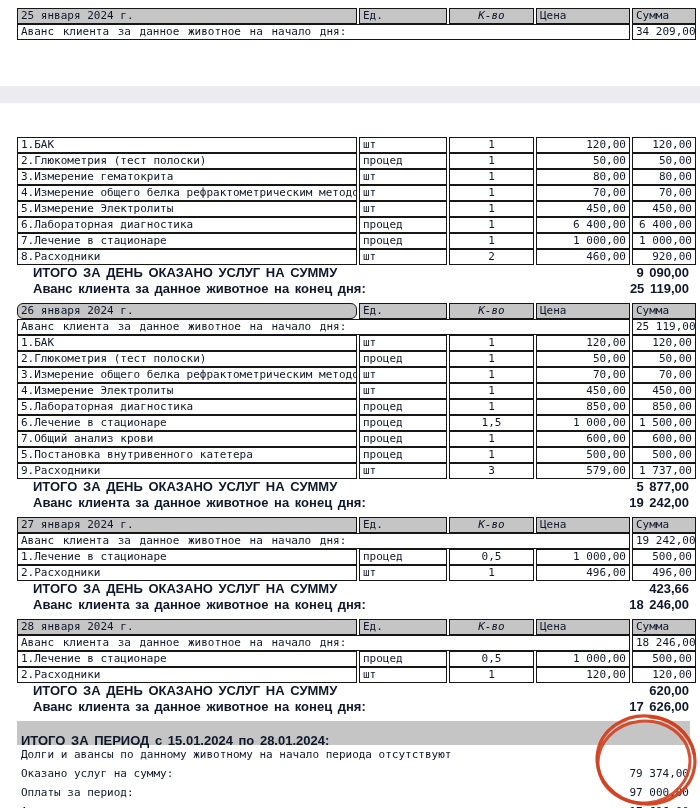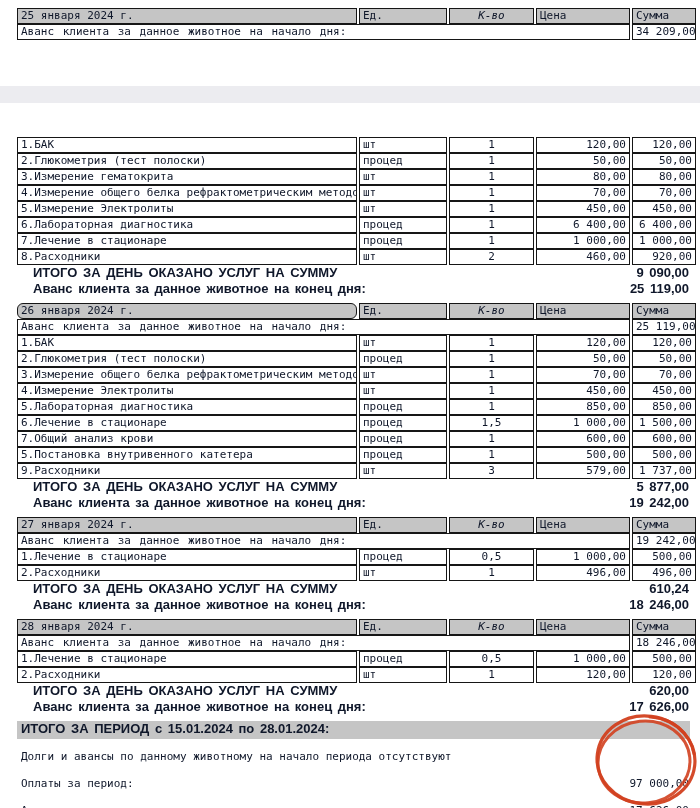--- a/index.html
+++ b/index.html
@@ -27,23 +27,23 @@
         padding:0 1px 0 3px;font:bold 13px "Liberation Sans",sans-serif;word-spacing:2px;margin-left:13px;}
   .section{margin-bottom:6px;}
 
   
   .gap-slot{display:none;}
   .gap-slot.split{display:block;height:97px;position:relative;}
   .band{position:absolute;left:-17px;top:46px;width:700px;height:17px;background:#ececf0;}
 
   
   .period-title{box-sizing:border-box;width:673px;height:18px;line-height:18px;background:#c5c5c5;
-                font:bold 13px "Liberation Sans",sans-serif;word-spacing:2px;padding:0 4px;}
+                font:bold 13px "Liberation Sans",sans-serif;word-spacing:2px;padding:12px 4px;}
   .period-line{display:flex;justify-content:space-between;height:16px;line-height:16px;
-               font:11px "DejaVu Sans Mono",monospace;padding:11px 1px 0 4px;}
+               font:11px "DejaVu Sans Mono",monospace;padding:3px 1px 0 4px;}
 
   
   .pen{position:absolute;left:592px;top:712px;width:108px;height:96px;pointer-events:none;}
 </style>
 </head>
 <body>
 
 <div class="page">
   <div class="content">
     <div id="sections">
@@ -276,21 +276,21 @@
     <td class="c-desc">2.Расходники</td>
     <td class="c-unit">шт</td>
     <td class="c-qty">1</td>
     <td class="c-price">496,00</td>
     <td class="c-sum">496,00</td>
   </tr>
 </tbody>
           </table>
     <div class="line">
       <span>ИТОГО ЗА ДЕНЬ ОКАЗАНО УСЛУГ НА СУММУ</span>
-      <span>610,24</span>
+      <span>423,66</span>
     </div>
     <div class="line">
       <span>Аванс клиента за данное животное на конец дня:</span>
       <span>18 246,00</span>
     </div>
   </div>
 
   <div class="section">
     <table class="grid head">
       <tbody>
@@ -337,20 +337,24 @@
     </div>
   </div>
 </div>
 
     <div class="period">
       <div class="period-title" style="background: rgb(197, 197, 197);">ИТОГО ЗА ПЕРИОД с 15.01.2024 по 28.01.2024:</div>
       <div class="period-line">
         <span>Долги и авансы по данному животному на начало периода отсутствуют</span>
       </div>
       <div id="period-lines">
+  <div class="period-line">
+    <span>Оказано услуг на сумму:</span>
+    <span>79 374,00</span>
+  </div>
 
   <div class="period-line">
     <span>Оплаты за период:</span>
     <span>97 000,00</span>
   </div>
 
   <div class="period-line">
     <span>Аванс клиента за данное животное на конец периода:</span>
     <span>17 626,00</span>
   </div>

